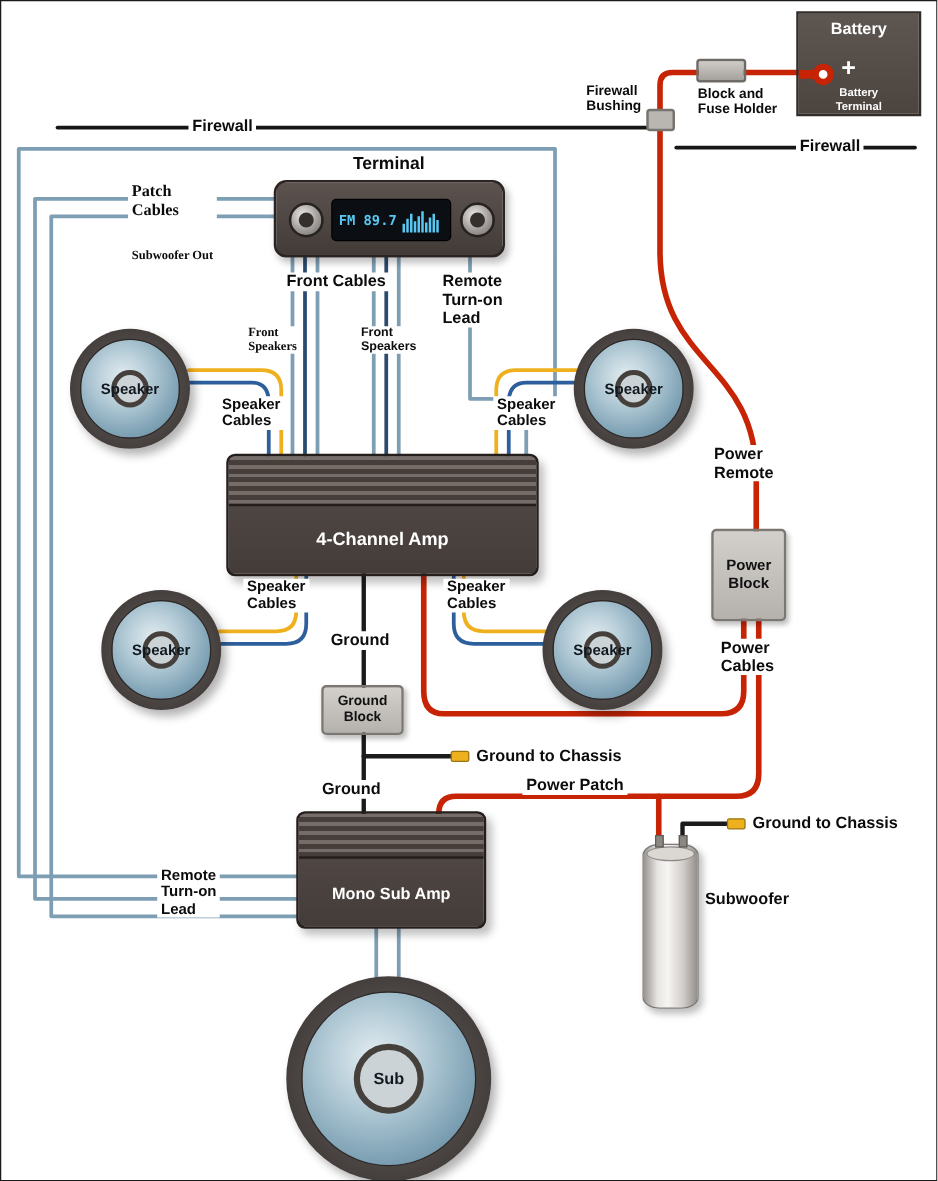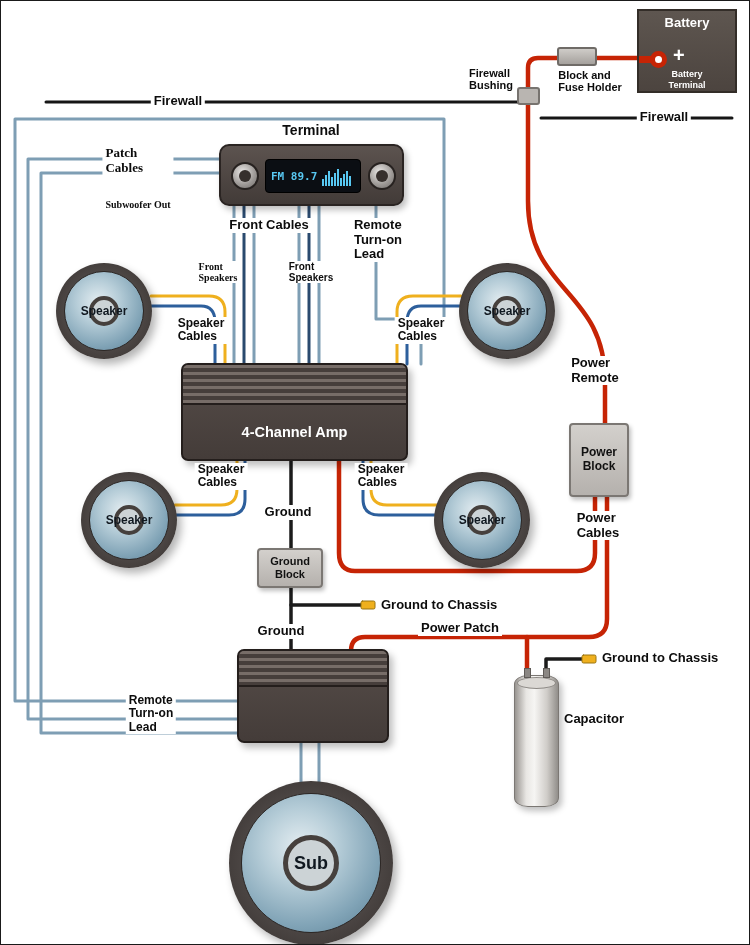--- a/index.html
+++ b/index.html
@@ -66,21 +66,21 @@
     background:radial-gradient(circle, #4c4644 58%, #322d2b 100%);
     box-shadow:4px 5px 8px rgba(0,0,0,.3); z-index:4; }
   .speaker .cone { position:absolute; border-radius:50%;
     background:radial-gradient(circle at 42% 38%, #e4edf1 0%, #b6cdd8 32%, #80a3b6 68%, #587d92 100%);
     border:1px solid #2c2725; }
   .speaker .cap { position:absolute; left:50%; top:50%; transform:translate(-50%,-50%); border-radius:50%;
     background:#ccd3d6; border:4px solid #46403d; box-sizing:border-box; }
   .speaker .sp-label { position:absolute; width:100%; top:50%; transform:translateY(-50%);
     text-align:center; font-weight:bold; color:#101820; z-index:2; }
   .sp96 { width:96px; height:96px; } .sp96 .cone { inset:8px; } .sp96 .cap { width:30px; height:30px; } .sp96 .sp-label { font-size:12px; }
-  .sp164 { width:164px; height:164px; } .sp164 .cone { inset:12px; } .sp164 .cap { width:56px; height:56px; border-width:5px; } .sp164 .sp-label { font-size:18px; }
+  .sp164 { width:164px; height:164px; } .sp164 .cone { inset:12px; } .sp164 .cap { width:56px; height:56px; border-width:5px; } .sp164 .sp-label { font-size:13px; }
 
   
   .capacitor { position:absolute; left:513px; top:674px; width:45px; height:132px;
     background:linear-gradient(90deg,#989490,#e8e6e3 26%,#f6f5f3 45%,#d0cdc9 74%,#918e8a);
     border:1px solid #7b7773; border-radius:14px/9px; box-sizing:border-box; z-index:4;
     box-shadow:3px 4px 6px rgba(0,0,0,.25); }
   .capacitor::before { content:""; position:absolute; left:2px; right:2px; top:1px; height:12px;
     border-radius:50%; background:#dbd8d4; border:1px solid #8d8985; box-sizing:border-box; }
   .cap-term { position:absolute; top:-8px; width:7px; height:10px; background:#8b8783; border:1px solid #5f5b57; box-sizing:border-box; }
 </style>
@@ -179,26 +179,27 @@
     <div class="cone"></div>
     <div class="cap"></div>
     <div class="sp-label">Speaker</div>
   </div>
   <div class="speaker sp96" style="left:433px;top:471px;">
     <div class="cone"></div>
     <div class="cap"></div>
     <div class="sp-label">Speaker</div>
   </div>
 
-  <div class="amp" style="left:180px;top:362px;width:227px;height:98px;">
+  <div class="amp" style="left:180px;top:362px;width:250px;height:98px;">
     <div class="fins"></div>
     <div class="amp-label" style="font-size:14.5px;">4-Channel Amp</div>
   </div>
   <div class="amp" style="left:236px;top:648px;width:152px;height:94px;">
     <div class="fins" style="flex-basis:34px;"></div>
+    <div class="amp-label" style="font-size:13px;">Mono Sub Amp</div>
   </div>
 
   <div class="block" style="left:568px;top:422px;width:60px;height:74px;font-size:12px;">
     <div>Power</div>
     <div>Block</div>
   </div>
   <div class="block" style="left:256px;top:547px;width:66px;height:40px;font-size:11px;">
     <div>Ground</div>
     <div>Block</div>
   </div>
@@ -276,21 +277,21 @@
     <div>Power</div>
     <div>Cables</div>
   </div>
 
   <div class="lbl s13 bgw" style="left:287px;top:504px;">Ground</div>
   <div class="lbl s13 bgw" style="left:280px;top:623px;">Ground</div>
   <div class="lbl s13 left" style="left:380px;top:597px;">Ground to Chassis</div>
   <div class="lbl s13 bgw" style="left:459px;top:620px;">Power Patch</div>
 
   <div class="lbl s13 left" style="left:601px;top:650px;">Ground to Chassis</div>
-  <div class="lbl s13 left" style="left:563px;top:711px;">Capacitor</div>
+  <div class="lbl s13 left" style="left:563px;top:711px;">Subwoofer</div>
 
   <div class="lbl s12 bgw" style="left:150px;top:693px;">
     <div>Remote</div>
     <div>Turn-on</div>
     <div>Lead</div>
   </div>
 
 </div>
 
 </body></html>

